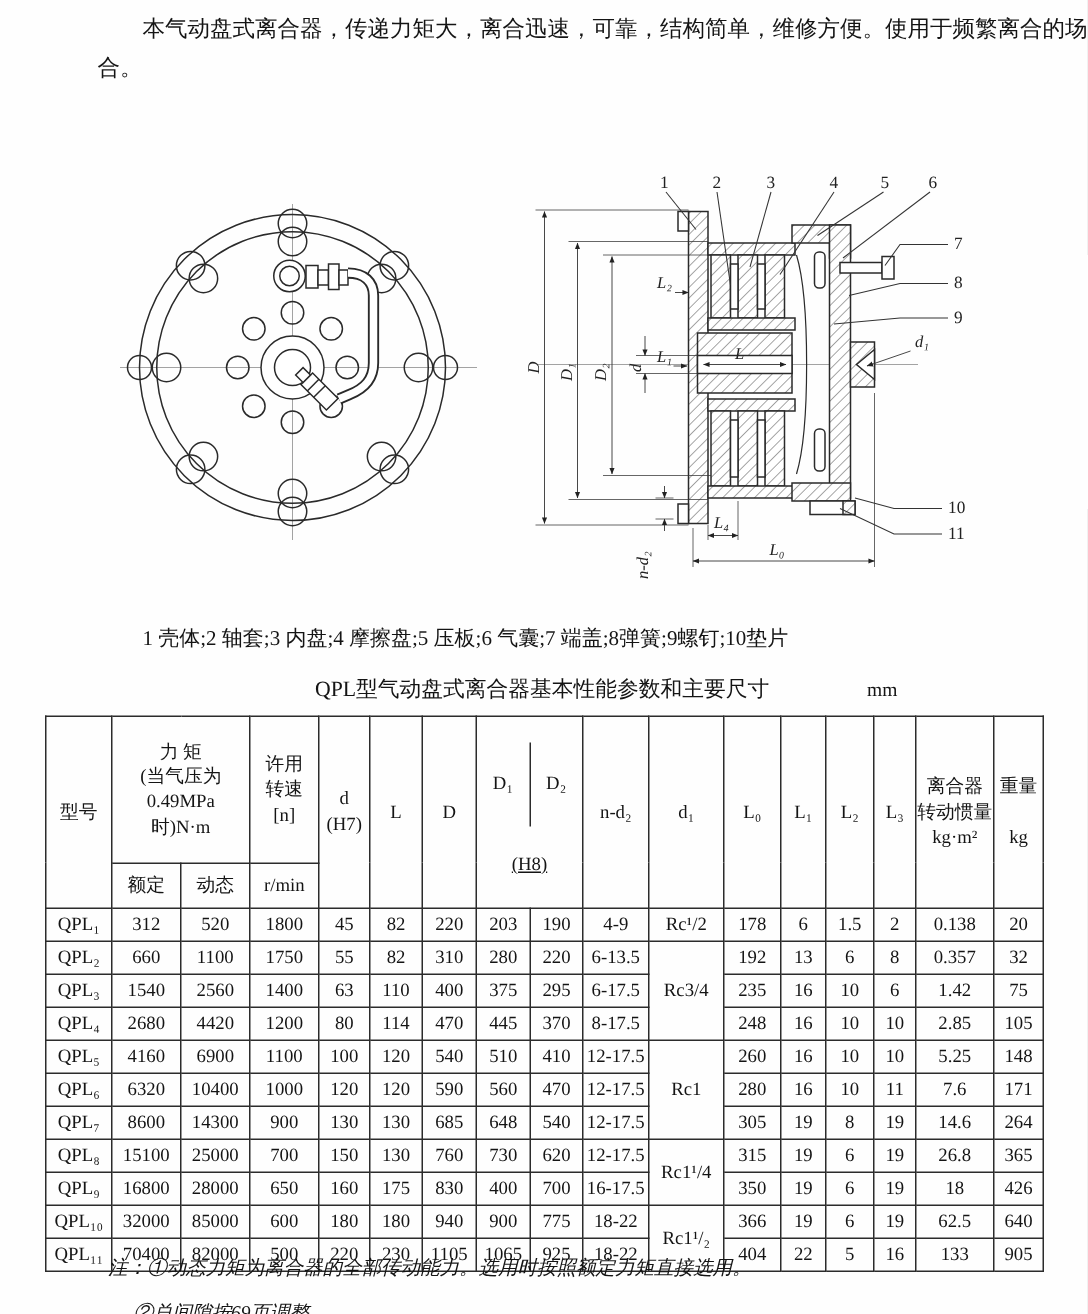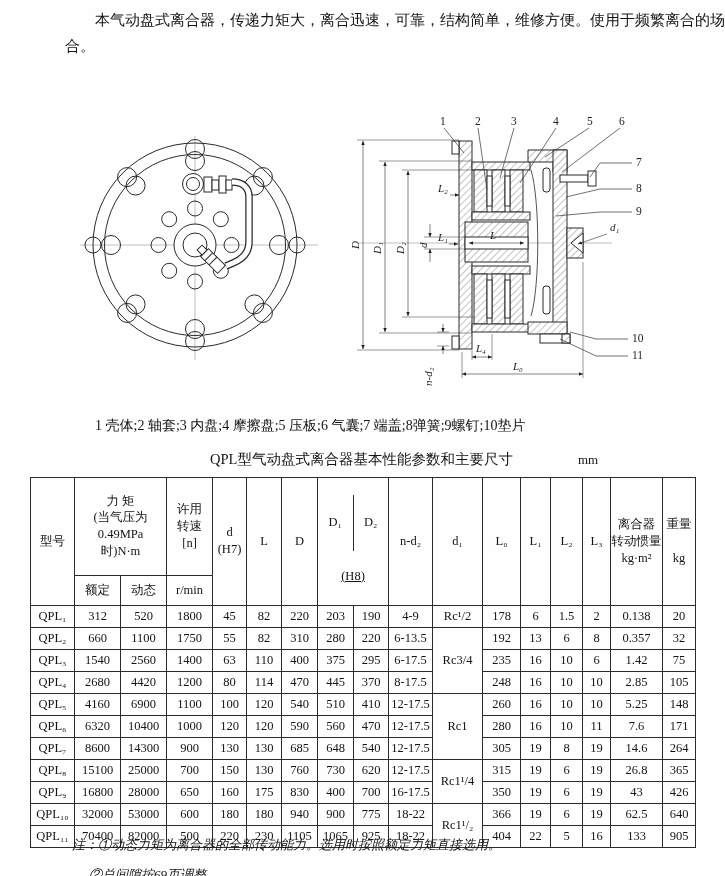--- a/index.html
+++ b/index.html
@@ -464,27 +464,27 @@
           <td>160</td>
           <td>175</td>
           <td>830</td>
           <td>400</td>
           <td>700</td>
           <td>16-17.5</td>
           <td>350</td>
           <td>19</td>
           <td>6</td>
           <td>19</td>
-          <td>43</td>
+          <td>18</td>
           <td>426</td>
         </tr>
         <tr>
           <td>QPL₁₀</td>
           <td>32000</td>
-          <td>53000</td>
+          <td>85000</td>
           <td>600</td>
           <td>180</td>
           <td>180</td>
           <td>940</td>
           <td>900</td>
           <td>775</td>
           <td>18-22</td>
           <td rowspan="2">Rc1¹/₂</td>
           <td>366</td>
           <td>19</td>

